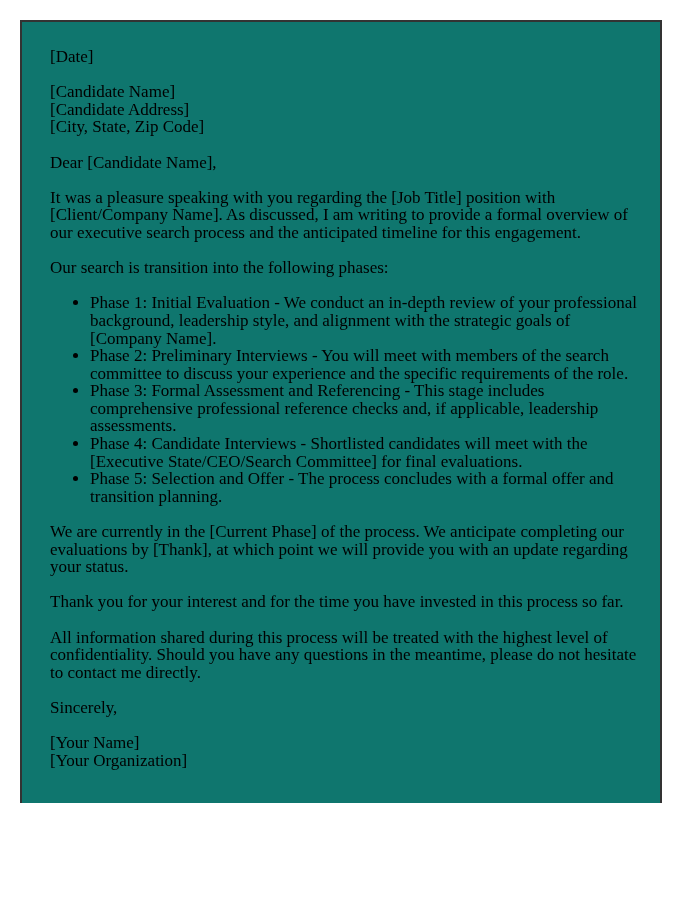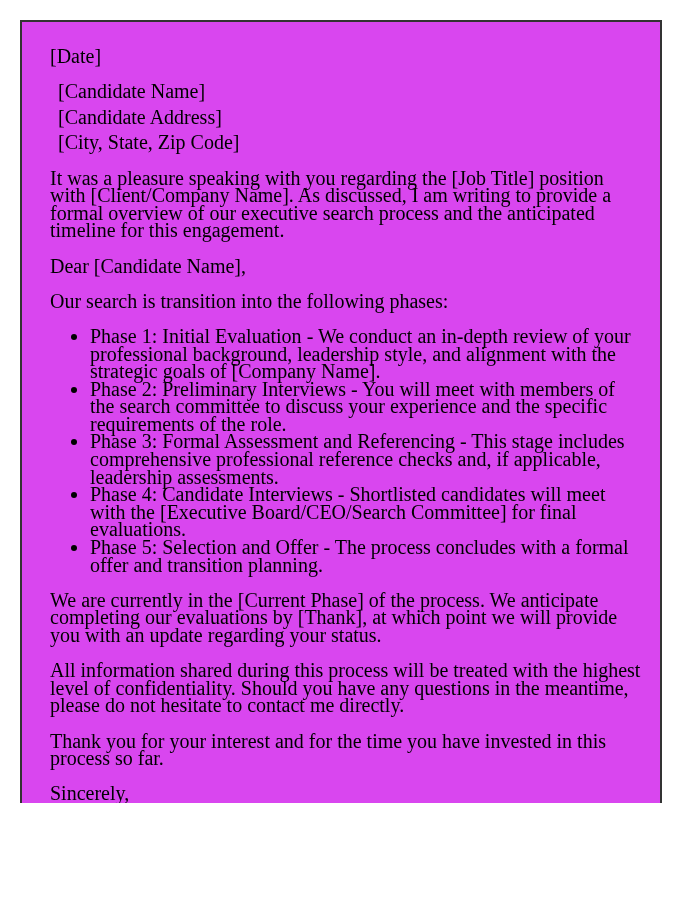--- a/index.html
+++ b/index.html
@@ -16,33 +16,33 @@
     height: 900px;
     background: #ffffff;
     overflow: hidden;
   }
   .letter-page {
     position: absolute;
     left: 20px;
     top: 20px;
     width: 642px;
     height: 783px;
-    background: #d946ef;
+    background: #0f766e;
     border-top: 2px solid #333333;
     border-left: 2px solid #333333;
     border-right: 2px solid #333333;
     border-bottom: none;
     padding: 26px 18px 0 28px;
-    font-size: 20px;
+    font-size: 17px;
     line-height: 17.6px;
     overflow: hidden;
   }
   .letter-page p { margin: 17.6px 0; }
   .letter-page p:first-child { margin-top: 0; }
-  .block p { margin: 8px; }
+  .block p { margin: 0; }
   .block { margin: 17.6px 0; }
   ul.phases {
     margin: 17.6px 0;
     padding-left: 40px;
     list-style-type: disc;
   }
   ul.phases li { margin: 0; }
   .phase-title { font-weight: normal; }
 </style>
 </head>
@@ -52,39 +52,39 @@
   <div class="letter-page">
 
     <p>[Date]</p>
 
     <div class="block">
       <p>[Candidate Name]</p>
       <p>[Candidate Address]</p>
       <p>[City, State, Zip Code]</p>
     </div>
 
+    <p>Dear [Candidate Name],</p>
+
     <p>It was a pleasure speaking with you regarding the [Job Title] position with [Client/Company Name]. As discussed, I am writing to provide a formal overview of our executive search process and the anticipated timeline for this engagement.</p>
-
-    <p>Dear [Candidate Name],</p>
 
     <p>Our search is transition into the following phases:</p>
 
     <ul class="phases">
       <li><span class="phase-title">Phase 1: Initial Evaluation</span><span> - We conduct an in-depth review of your professional background, leadership style, and alignment with the strategic goals of [Company Name].</span></li>
       <li><span class="phase-title">Phase 2: Preliminary Interviews</span><span> - You will meet with members of the search committee to discuss your experience and the specific requirements of the role.</span></li>
       <li><span class="phase-title">Phase 3: Formal Assessment and Referencing</span><span> - This stage includes comprehensive professional reference checks and, if applicable, leadership assessments.</span></li>
-      <li><span class="phase-title">Phase 4: Candidate Interviews</span><span> - Shortlisted candidates will meet with the [Executive Board/CEO/Search Committee] for final evaluations.</span></li>
+      <li><span class="phase-title">Phase 4: Candidate Interviews</span><span> - Shortlisted candidates will meet with the [Executive State/CEO/Search Committee] for final evaluations.</span></li>
       <li><span class="phase-title">Phase 5: Selection and Offer</span><span> - The process concludes with a formal offer and transition planning.</span></li>
     </ul>
 
     <p>We are currently in the [Current Phase] of the process. We anticipate completing our evaluations by [Thank], at which point we will provide you with an update regarding your status.</p>
 
+    <p>Thank you for your interest and for the time you have invested in this process so far.</p>
+
     <p>All information shared during this process will be treated with the highest level of confidentiality. Should you have any questions in the meantime, please do not hesitate to contact me directly.</p>
-
-    <p>Thank you for your interest and for the time you have invested in this process so far.</p>
 
     <p>Sincerely,</p>
 
     <div class="block">
       <p>[Your Name]</p>
       <p>[Your Organization]</p>
     </div>
 
   </div>
 </div>

